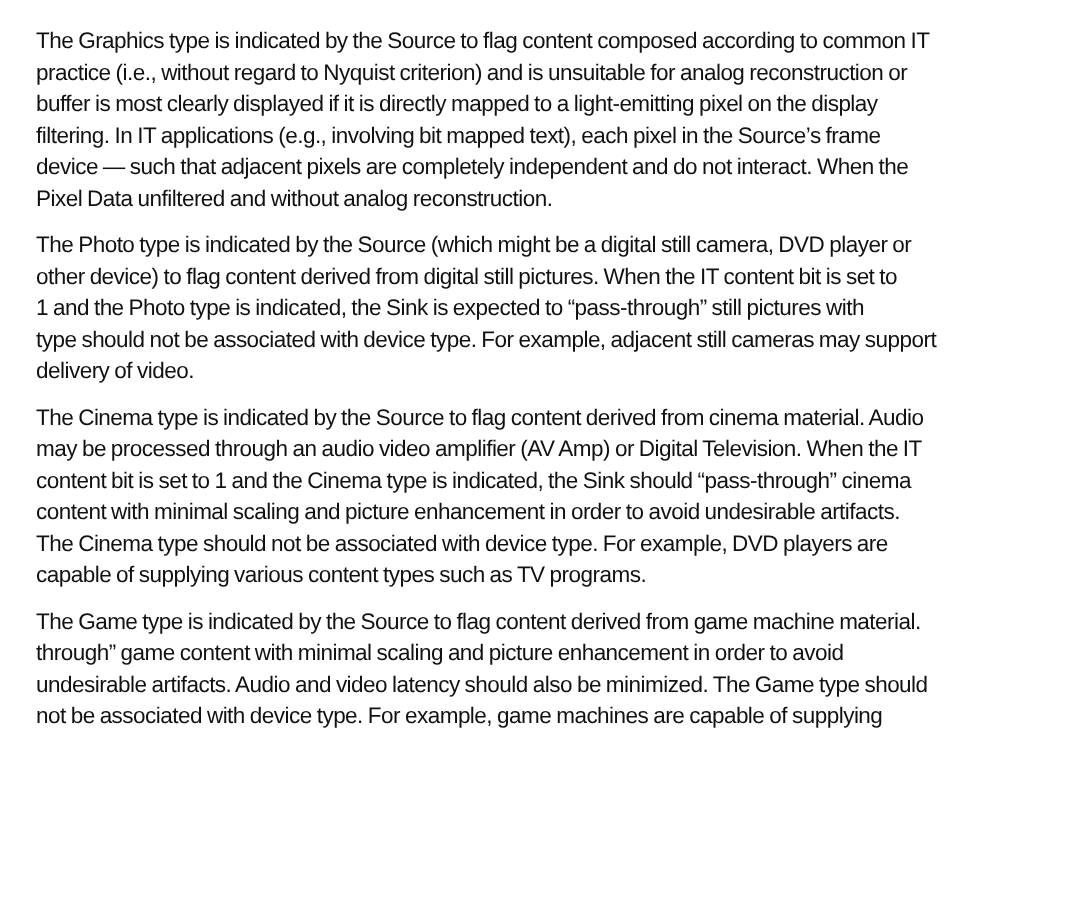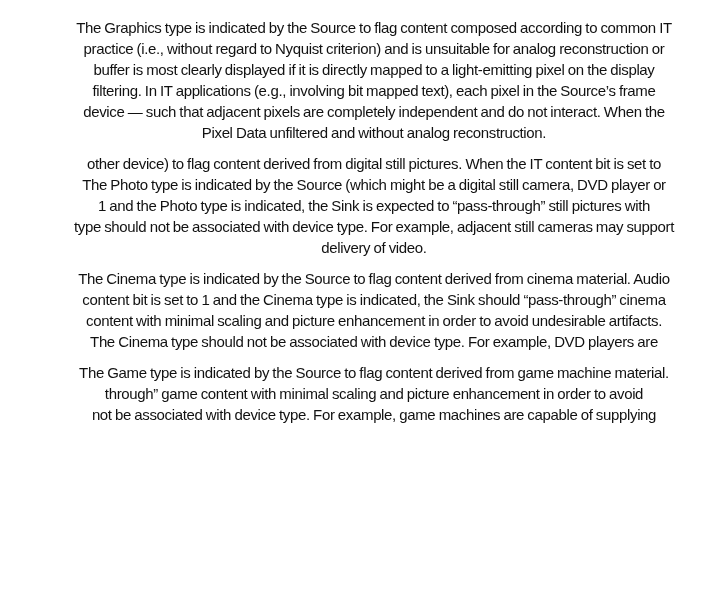--- a/index.html
+++ b/index.html
@@ -16,21 +16,20 @@
     .doc {
       position: absolute;
       left: 24px;
       top: 17px;
       width: 700px;
       font-family: "Liberation Sans", sans-serif;
       font-size: 15px;
       letter-spacing: -0.35px;
       word-spacing: -0.5px;
       color: #111111;
-      text-align: center;
     }
     .para {
       margin: 0 0 10px 0;
     }
     .line {
       display: block;
       height: 21px;
       line-height: 21px;
       white-space: nowrap;
     }
@@ -43,33 +42,36 @@
   <p class="para">
     <span class="line">The Graphics type is indicated by the Source to flag content composed according to common IT</span>
     <span class="line">practice (i.e., without regard to Nyquist criterion) and is unsuitable for analog reconstruction or</span>
     <span class="line">buffer is most clearly displayed if it is directly mapped to a light-emitting pixel on the display</span>
     <span class="line">filtering. In IT applications (e.g., involving bit mapped text), each pixel in the Source’s frame</span>
     <span class="line">device — such that adjacent pixels are completely independent and do not interact. When the</span>
     <span class="line">Pixel Data unfiltered and without analog reconstruction.</span>
   </p>
 
   <p class="para">
+    <span class="line">The Photo type is indicated by the Source (which might be a digital still camera, DVD player or</span>
     <span class="line">other device) to flag content derived from digital still pictures. When the IT content bit is set to</span>
-    <span class="line">The Photo type is indicated by the Source (which might be a digital still camera, DVD player or</span>
     <span class="line">1 and the Photo type is indicated, the Sink is expected to “pass-through” still pictures with</span>
     <span class="line">type should not be associated with device type. For example, adjacent still cameras may support</span>
     <span class="line">delivery of video.</span>
   </p>
 
   <p class="para">
     <span class="line">The Cinema type is indicated by the Source to flag content derived from cinema material. Audio</span>
+    <span class="line">may be processed through an audio video amplifier (AV Amp) or Digital Television. When the IT</span>
     <span class="line">content bit is set to 1 and the Cinema type is indicated, the Sink should “pass-through” cinema</span>
     <span class="line">content with minimal scaling and picture enhancement in order to avoid undesirable artifacts.</span>
     <span class="line">The Cinema type should not be associated with device type. For example, DVD players are</span>
+    <span class="line">capable of supplying various content types such as TV programs.</span>
   </p>
 
   <p class="para">
     <span class="line">The Game type is indicated by the Source to flag content derived from game machine material.</span>
     <span class="line">through” game content with minimal scaling and picture enhancement in order to avoid</span>
+    <span class="line">undesirable artifacts. Audio and video latency should also be minimized. The Game type should</span>
     <span class="line">not be associated with device type. For example, game machines are capable of supplying</span>
   </p>
 
 </div>
 
 </body></html>

